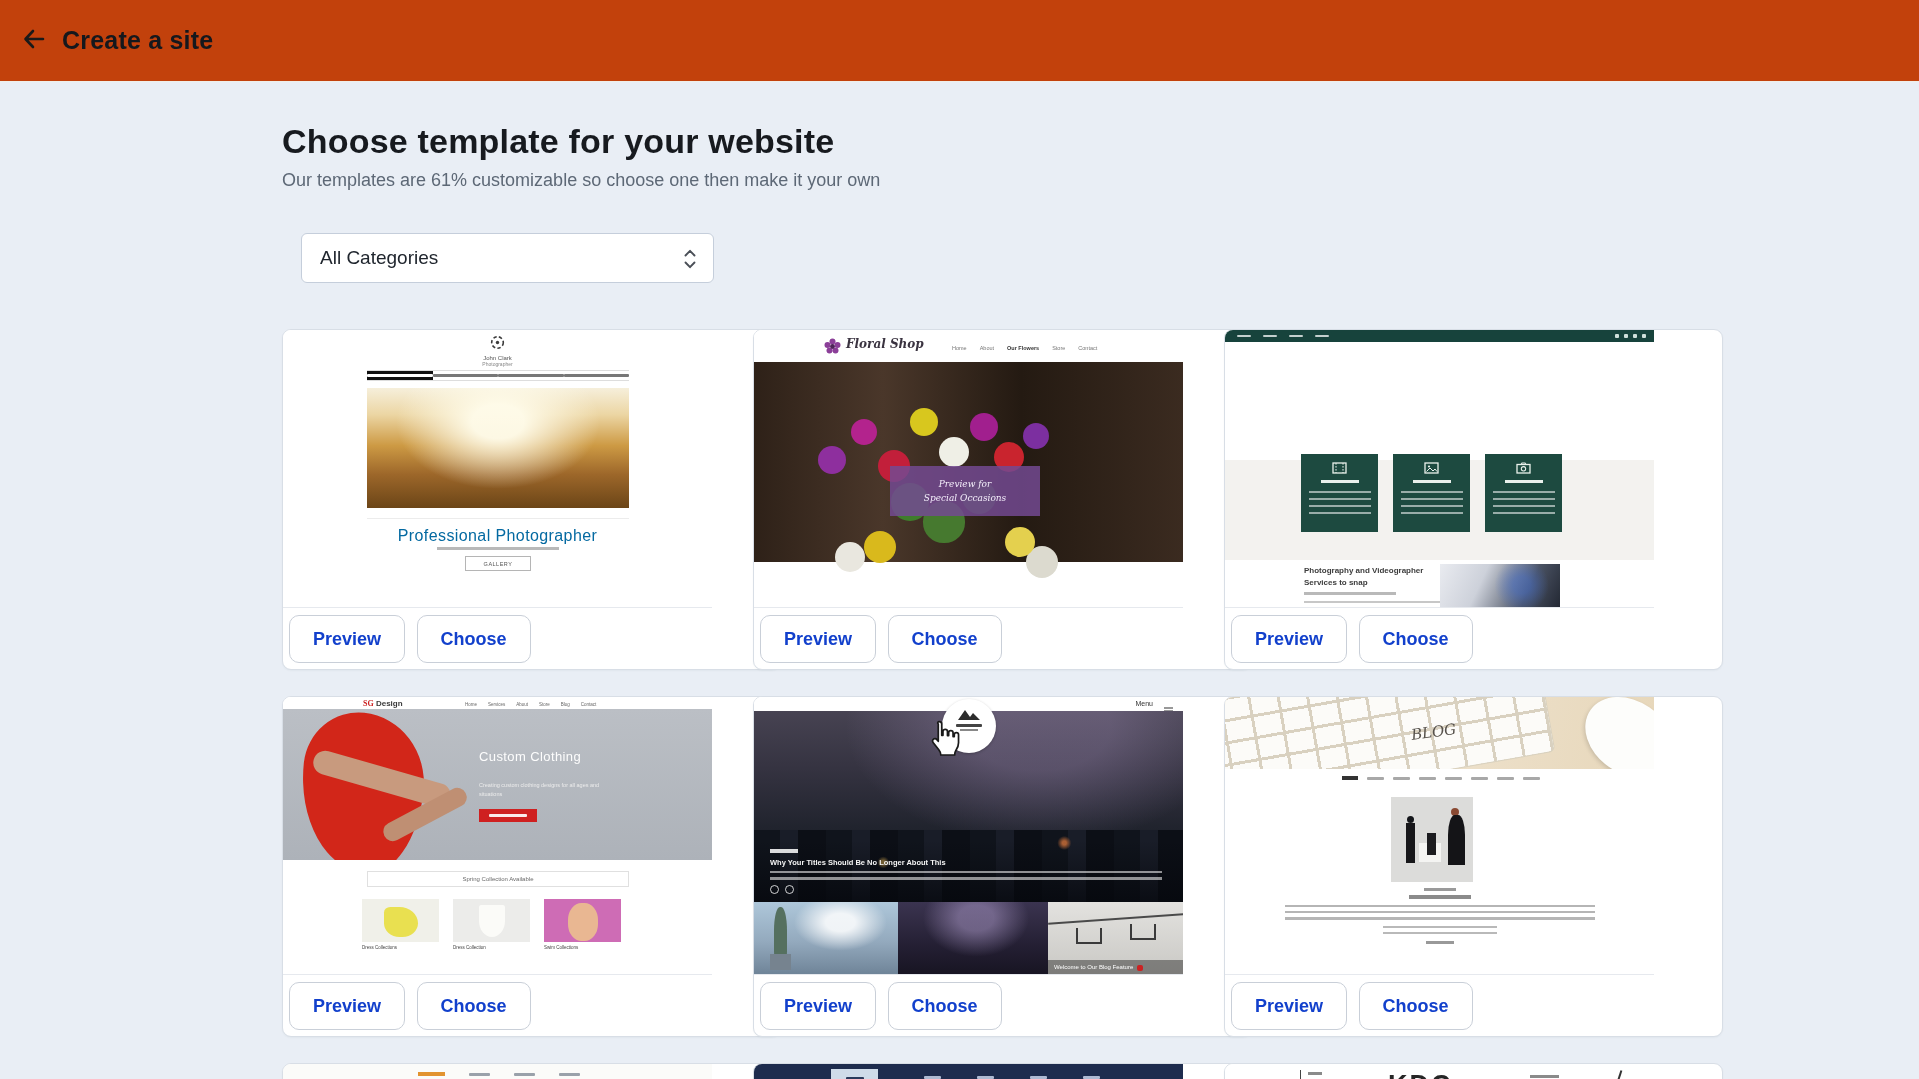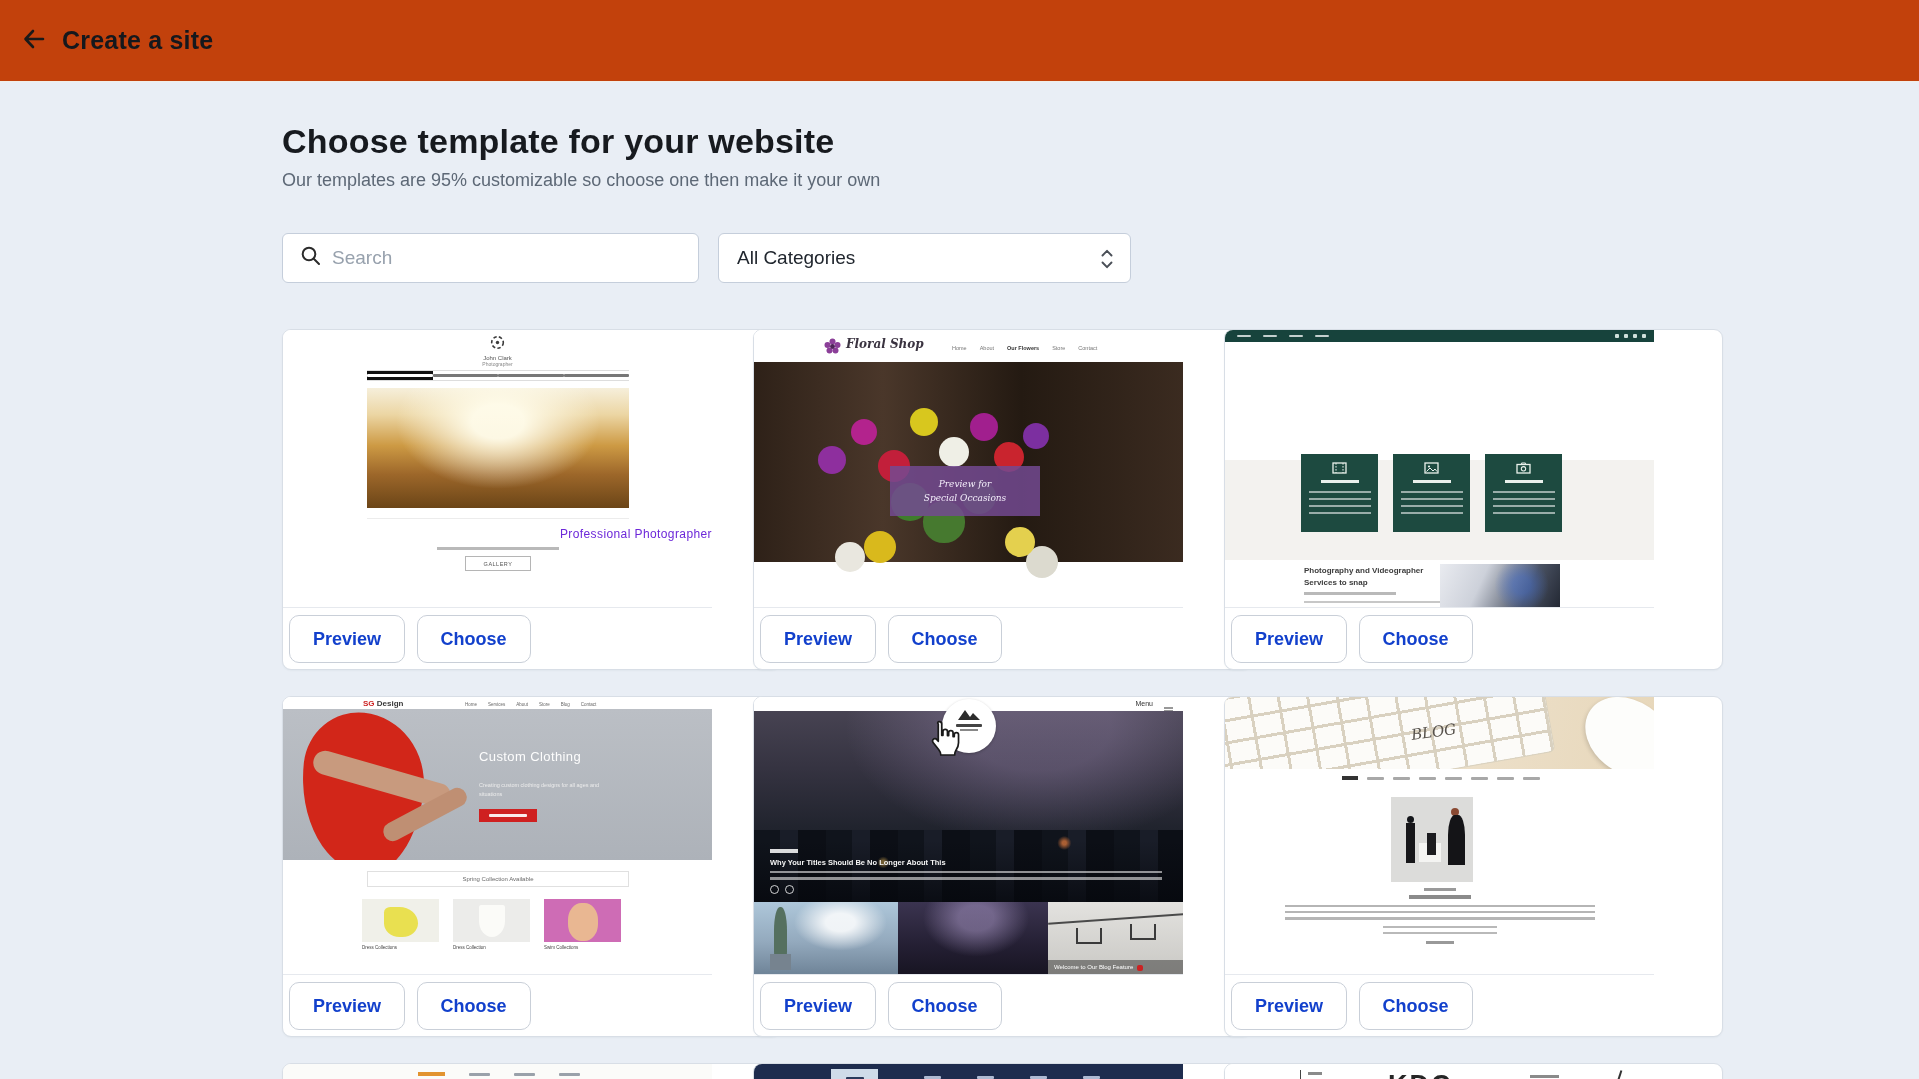--- a/index.html
+++ b/index.html
@@ -53,22 +53,22 @@
     border-top:1px solid #ddd; border-bottom:1px solid #ddd; display:flex; }
   .t1-nav div { flex:1; display:flex; align-items:center; justify-content:center; }
   .t1-nav .sel { background:#111; }
   .t1-nav .sel .bar { background:#fff; width:14px; height:2.5px; }
   .t1-nav .bar { width:14px; height:2.5px; background:#777; }
   .t1-hero { position:absolute; top:58px; left:84px; width:262px; height:120px;
     background:
       radial-gradient(ellipse at 50% 28%, rgba(255,252,235,.95) 0 14%, rgba(255,250,225,0) 55%),
       linear-gradient(180deg,#f6efdb 0%,#ecd6a4 22%,#cd9a44 48%,#9d672a 72%,#6b4517 100%); }
   .t1-div { position:absolute; top:188px; left:84px; width:262px; border-top:1px solid #ececec; }
-  .t1-title { position:absolute; top:197px; left:0; right:0; text-align:right;
-    font-size:12px; color:#6d28d9; letter-spacing:.4px; }
+  .t1-title { position:absolute; top:197px; left:0; right:0; text-align:center;
+    font-size:16px; color:#0369a1; letter-spacing:.4px; }
   .t1-tag { position:absolute; top:217px; left:154px; width:122px; height:3px; background:#b9b9b9; }
   .t1-btn { position:absolute; top:226px; left:182px; width:66px; height:15px;
     border:1px solid #b5b5b5; font-size:5.5px; color:#555; text-align:center; line-height:14px; letter-spacing:.5px; }
 
   
   .t2-top { position:absolute; top:0; left:0; width:100%; height:32px; background:#fff; }
   .t2-brand { position:absolute; left:92px; top:7px; font-family:"DejaVu Serif",serif;
     font-style:italic; font-weight:700; font-size:12px; color:#3a3340; }
   .t2-nav { position:absolute; left:198px; top:15px; display:flex; gap:13px; font-size:5.5px; color:#777; }
   .t2-nav span:nth-child(3){ color:#333; font-weight:700; }
@@ -120,21 +120,21 @@
   .t3-abt .para { margin-top:5px; width:180px; height:10px;
     background:repeating-linear-gradient(0deg,#c7c7c7 0 2.5px, transparent 2.5px 7px); }
   .t3-img { position:absolute; left:215px; top:4px; width:120px; height:44px;
     background:
       radial-gradient(circle at 68% 48%, rgba(70,110,200,.55) 0 10%, rgba(70,110,200,0) 32%),
       linear-gradient(115deg,#e9ebf0 0%,#cdd1da 35%,#4a5263 72%,#232833 100%); }
 
   
   .t4-top { position:absolute; top:0; left:0; width:100%; height:12px; background:#fff; }
   .t4-brand { position:absolute; left:80px; top:2px; font-size:8px; font-weight:700; color:#3a3a3a; }
-  .t4-brand b { color:#cc2222; }
+  .t4-brand b { color:#cc2222;font-family:Liberation Serif, serif; }
   .t4-nav { position:absolute; left:182px; top:5px; display:flex; gap:11px; font-size:4.5px; color:#666; }
   .t4-hero { position:absolute; top:12px; left:0; width:431px; height:151px;
     background:linear-gradient(180deg,#bbbfc5 0%,#adb2b9 100%); overflow:hidden; }
   .t4-dress { position:absolute; left:18px; top:4px; width:122px; height:160px; background:#d22619;
     border-radius:45% 55% 40% 60% / 35% 45% 55% 65%; transform:rotate(6deg); }
   .t4-arm1 { position:absolute; left:28px; top:58px; width:142px; height:24px; background:#c89a7e;
     border-radius:13px; transform:rotate(16deg); }
   .t4-arm2 { position:absolute; left:96px; top:96px; width:92px; height:19px; background:#bf8f73;
     border-radius:10px; transform:rotate(-28deg); }
   .t4-title { position:absolute; left:196px; top:40px; font-size:13px; color:#fdfdfd; letter-spacing:.4px; }
@@ -266,32 +266,23 @@
       <svg width="26" height="26" viewBox="0 0 26 26" fill="none">
         <path d="M22 13 H5 M12 5 L4.5 13 L12 21" stroke="#1a1a1a" stroke-width="2.6" stroke-linecap="round" stroke-linejoin="round"></path>
       </svg>
     </span>
   </button>
   <div class="app-title">Create a site</div>
 </header>
 
 <div class="content">
   <h1 class="page-heading">Choose template for your website</h1>
-  <div class="page-sub">Our templates are 95% customizable so choose one then make it your own</div>
+  <div class="page-sub">Our templates are 61% customizable so choose one then make it your own</div>
 
   <div class="filters">
-    <div class="search-box">
-      <span>
-        <svg width="22" height="22" viewBox="0 0 22 22" fill="none">
-          <circle cx="9" cy="9" r="6.3" stroke="#2b2b2b" stroke-width="2"></circle>
-          <path d="M14 14 L19 19" stroke="#2b2b2b" stroke-width="2" stroke-linecap="round"></path>
-        </svg>
-      </span>
-      <input class="search-input" placeholder="Search" style="">
-    </div>
     <div class="cat-select">
       <span class="cat-label">All Categories</span>
       <span class="cat-chevrons">
         <svg width="18" height="26" viewBox="0 0 18 26" fill="none">
           <path d="M4.5 9.5 L9 4.8 L13.5 9.5" stroke="#4a4f57" stroke-width="1.9" stroke-linecap="round" stroke-linejoin="round"></path>
           <path d="M4.5 16.5 L9 21.2 L13.5 16.5" stroke="#4a4f57" stroke-width="1.9" stroke-linecap="round" stroke-linejoin="round"></path>
         </svg>
       </span>
     </div>
   </div>

